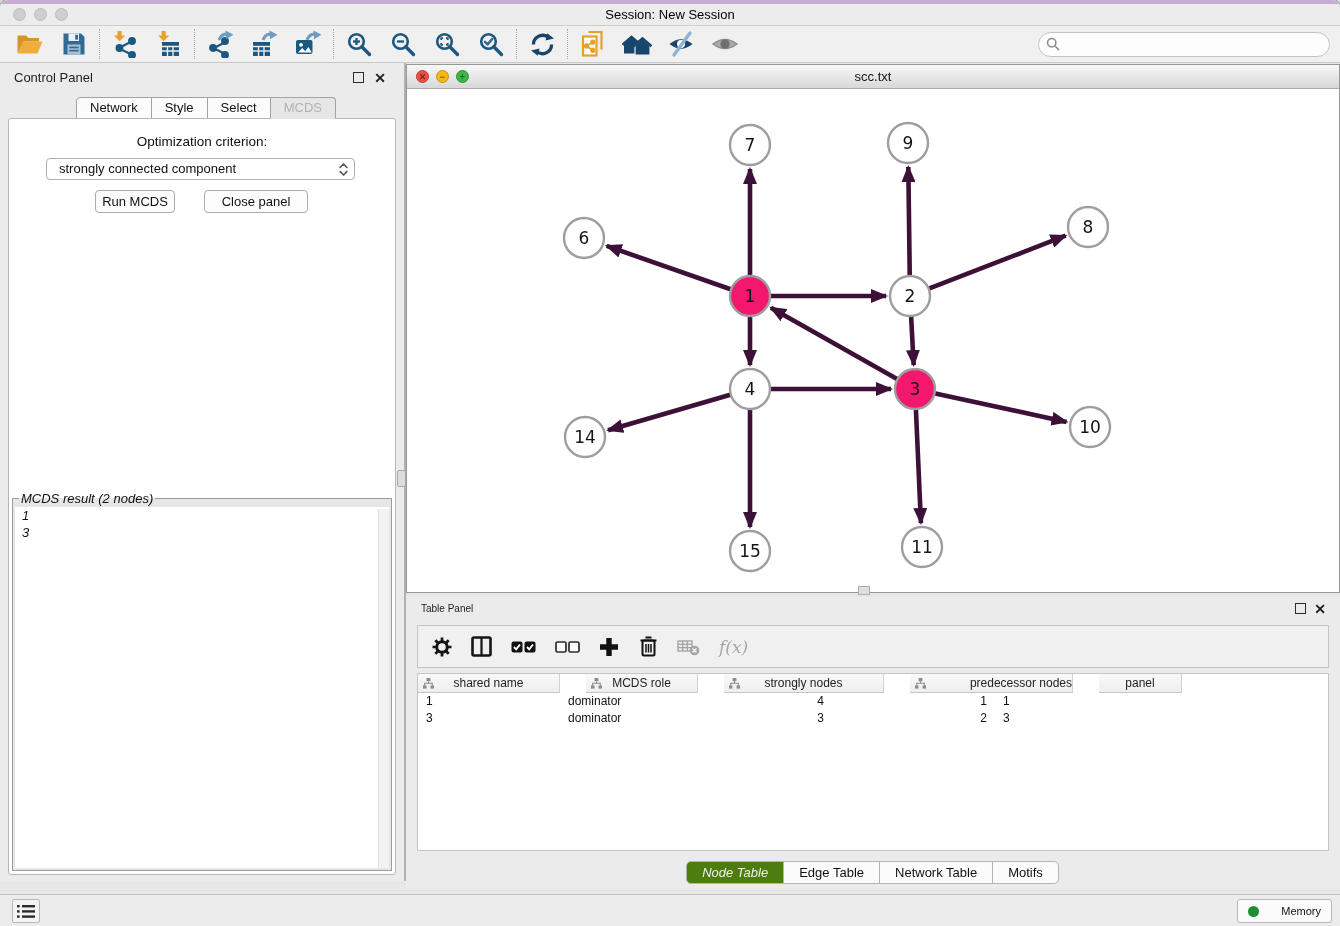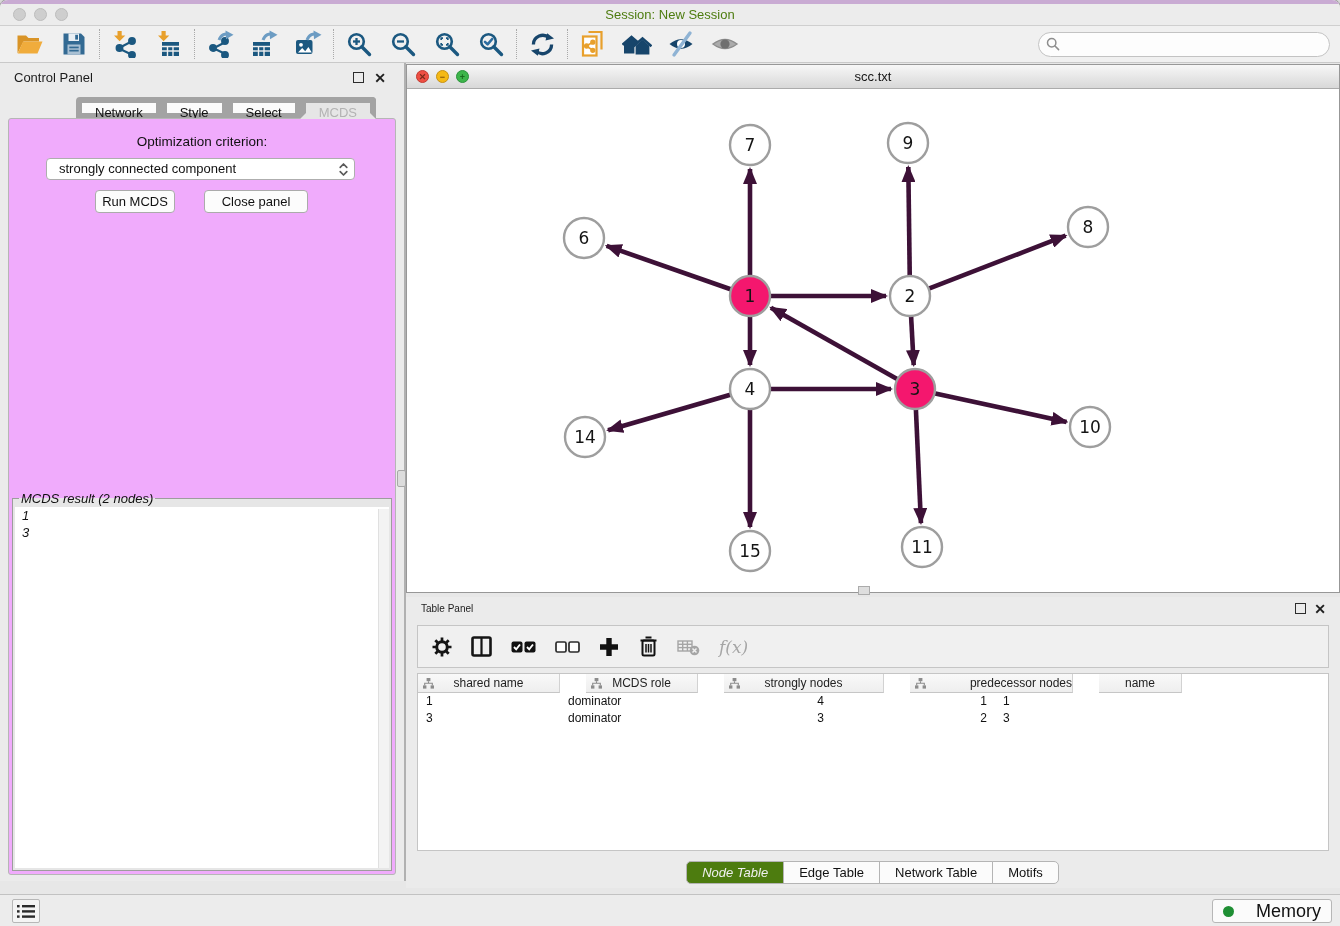--- a/index.html
+++ b/index.html
@@ -5,44 +5,44 @@
   * { margin:0; padding:0; box-sizing:border-box; }
   html,body { background:#d8d8d8; }
   body { font-family:"Liberation Sans", sans-serif; -webkit-font-smoothing:antialiased; }
   #window { position:relative; width:1340px; height:926px; background:#e7e7e7; overflow:hidden; border-radius:8px 8px 0 0; box-shadow:0 0 0 1px #9a9a9a; }
 
   
   .titlebar { position:absolute; left:0; top:0; width:1340px; height:26px; background:#ececec; border-bottom:1px solid #cfcfcf; }
   .titlebar .lav { position:absolute; left:0; top:0; width:100%; height:4px; background:#c9abd3; border-radius:8px 8px 0 0; }
   .traffic { position:absolute; left:13px; top:8px; display:flex; gap:8px; }
   .traffic span { width:13px; height:13px; border-radius:50%; background:#cecece; border:1px solid #bcbcbc; }
-  .win-title { position:absolute; left:0; right:0; top:4px; height:22px; line-height:22px; text-align:center; font-size:13px; color:#4d7c0f; }
+  .win-title { position:absolute; left:0; right:0; top:4px; height:22px; line-height:22px; text-align:center; font-size:13px; color:#000000; }
 
   
   .toolbar { position:absolute; left:0; top:26px; width:1340px; height:37px; background:#f0f0f0; border-bottom:1px solid #c9c9c9; }
   .tb-icons { position:absolute; left:8px; top:0; height:36px; display:flex; align-items:center; }
   .tb-btn { width:44px; height:32px; display:flex; align-items:center; justify-content:center; cursor:default; }
   .tb-sep { width:1px; height:30px; border-left:1px dotted #a9a9a9; margin:0 3px; }
   .search-wrap { position:absolute; right:10px; top:6px; width:292px; height:25px; }
   .search-wrap svg { position:absolute; left:8px; top:5px; }
   .search-input { width:100%; height:100%; border:1px solid #c3c3c3; border-radius:13px; background:#fdfdfd; padding-left:28px; font-size:13px; outline:none; color:#333; }
 
   
   .control-panel { position:absolute; left:0; top:63px; width:404px; height:818px; background:#ebebeb; }
   .cp-header { position:absolute; left:0; top:0; width:100%; height:30px; }
   .cp-title { position:absolute; left:14px; top:0; line-height:30px; font-size:13px; color:#1c1c1c; }
   .float-btn { position:absolute; top:9px; width:11px; height:11px; border:1.6px solid #2c2c2c; background:transparent; }
   .close-btn { position:absolute; top:7px; font-size:14px; font-weight:bold; color:#1e1e1e; line-height:16px; }
   .cp-header .float-btn { right:40px; } .cp-header .close-btn { right:18px; }
   .cp-tabs { position:absolute; left:77px; top:34px; display:flex; }
-  .cp-tab { height:22px; line-height:20px; padding:0 13px; font-size:13px; color:#111; background:#fbfbfb; border:6px solid #a3a3a3; margin-left:-1px; position:relative; }
+  .cp-tab { height:22px; line-height:20px; padding:0 13px; font-size:13px; color:#111; background:#fbfbfb; border:1px solid #a3a3a3; margin-left:-1px; position:relative; }
   .cp-tab:first-child { border-radius:4px 0 0 0; }
   .cp-tab:last-child { border-radius:0 4px 0 0; }
   .cp-tab.active { background:#e6e6e6; color:#b3b3b3; z-index:2; border-bottom-color:#e6e6e6; }
-  .cp-content { position:absolute; left:8px; top:55px; width:388px; height:757px; border:1px solid #b6b6b6; border-radius:3px; background:#f0abfc; }
+  .cp-content { position:absolute; left:8px; top:55px; width:388px; height:757px; border:1px solid #b6b6b6; border-radius:3px; background:#ffffff; }
   .opt-label { position:absolute; left:0; right:0; top:15px; text-align:center; font-size:13.5px; color:#101010; }
   .criterion-select { position:absolute; left:37px; top:39px; width:309px; height:22px; background:#fff; border:1px solid #aeaeae; border-radius:4px; font-size:13px; color:#111; line-height:20px; padding-left:12px; }
   .criterion-select .stepper { position:absolute; right:5px; top:3px; }
   .cp-btn { position:absolute; top:71px; height:23px; background:#fcfcfc; border:1px solid #ababab; border-radius:4px; font-size:13px; color:#111; text-align:center; line-height:21px; }
   .btn-run { left:86px; width:80px; }
   .btn-close { left:195px; width:104px; }
   .result-box { position:absolute; left:3px; top:372px; width:380px; height:380px; border:1px solid #9d9d9d; background:#e6e6e6;font-style:italic; }
   .result-box legend { font-size:13px; color:#101010; margin-left:6px; padding:0 2px; }
   .result-view { position:absolute; left:2px; right:2px; top:1px; bottom:2px; background:#fff; overflow:hidden; }
   .result-scroll { position:absolute; right:0; top:2px; bottom:0; width:11px; background:#f3f3f3; border-left:1px solid #e0e0e0; }
@@ -80,21 +80,21 @@
   .td { font-size:12px; color:#111; padding:0 8px; height:17px; line-height:17px; white-space:nowrap; overflow:hidden; }
   .tp-tabs { position:absolute; left:0; right:0; top:264px; display:flex; justify-content:center; }
   .tp-tab { height:23px; line-height:21px; padding:0 15px; font-size:13px; color:#111; background:#fbfbfb; border:1px solid #b4b4b4; margin-left:-1px; }
   .tp-tab:first-child { border-radius:5px 0 0 5px; }
   .tp-tab:last-child { border-radius:0 5px 5px 0; }
   .tp-tab.active { background:#4d7c0f; color:#f0f0f0;font-style:italic; }
 
   
   .statusbar { position:absolute; left:0; top:894px; width:1340px; height:32px; background:#ececec; border-top:1px solid #c2c2c2; }
   .sb-list-btn { position:absolute; left:12px; top:4px; width:28px; height:24px; background:#f4f4f4; border:1px solid #b7b7b7; border-radius:2px; display:flex; align-items:center; justify-content:center; }
-  .sb-memory { position:absolute; right:8px; top:4px; height:24px; padding:0 10px; background:#fbfbfb; border:1px solid #b7b7b7; border-radius:3px; display:flex; align-items:center; gap:22px; font-size:18px; color:#111; }
+  .sb-memory { position:absolute; right:8px; top:4px; height:24px; padding:0 10px; background:#fbfbfb; border:1px solid #b7b7b7; border-radius:3px; display:flex; align-items:center; gap:22px; font-size:11px; color:#111; }
   .mem-dot { width:11px; height:11px; border-radius:50%; background:#1f8f34; }
 </style>
 </head>
 <body>
 
 <div id="window">
 
   <div class="titlebar">
     <div class="lav"></div>
     <div class="traffic">
@@ -505,21 +505,21 @@
                 <g fill="#8c8c8c">
                   <rect x="3.6" y="0" width="3.8" height="3.2"></rect>
                   <rect x="0" y="7.4" width="3.4" height="3.2"></rect>
                   <rect x="7.6" y="7.4" width="3.4" height="3.2"></rect>
                 </g>
                 <path d="M5.5 3.2 V5.3 M1.7 7.4 V5.3 H9.3 V7.4" fill="none" stroke="#8c8c8c" stroke-width="1.1"></path>
               </svg></span>
             <span>predecessor nodes</span>
           </div>
           <div class="th" style="width: 83px;">
-            <span>name</span>
+            <span>panel</span>
           </div>
         </div>
       <div id="tbody">
           <div class="trow">
             <div class="td" style="width: 142px; text-align: left;">1</div>
             <div class="td" style="width: 112px; text-align: left;">dominator</div>
             <div class="td" style="width: 160px; text-align: right;">4</div>
             <div class="td" style="width: 163px; text-align: right;">1</div>
             <div class="td" style="width: 83px; text-align: left;">1</div>
           </div>

